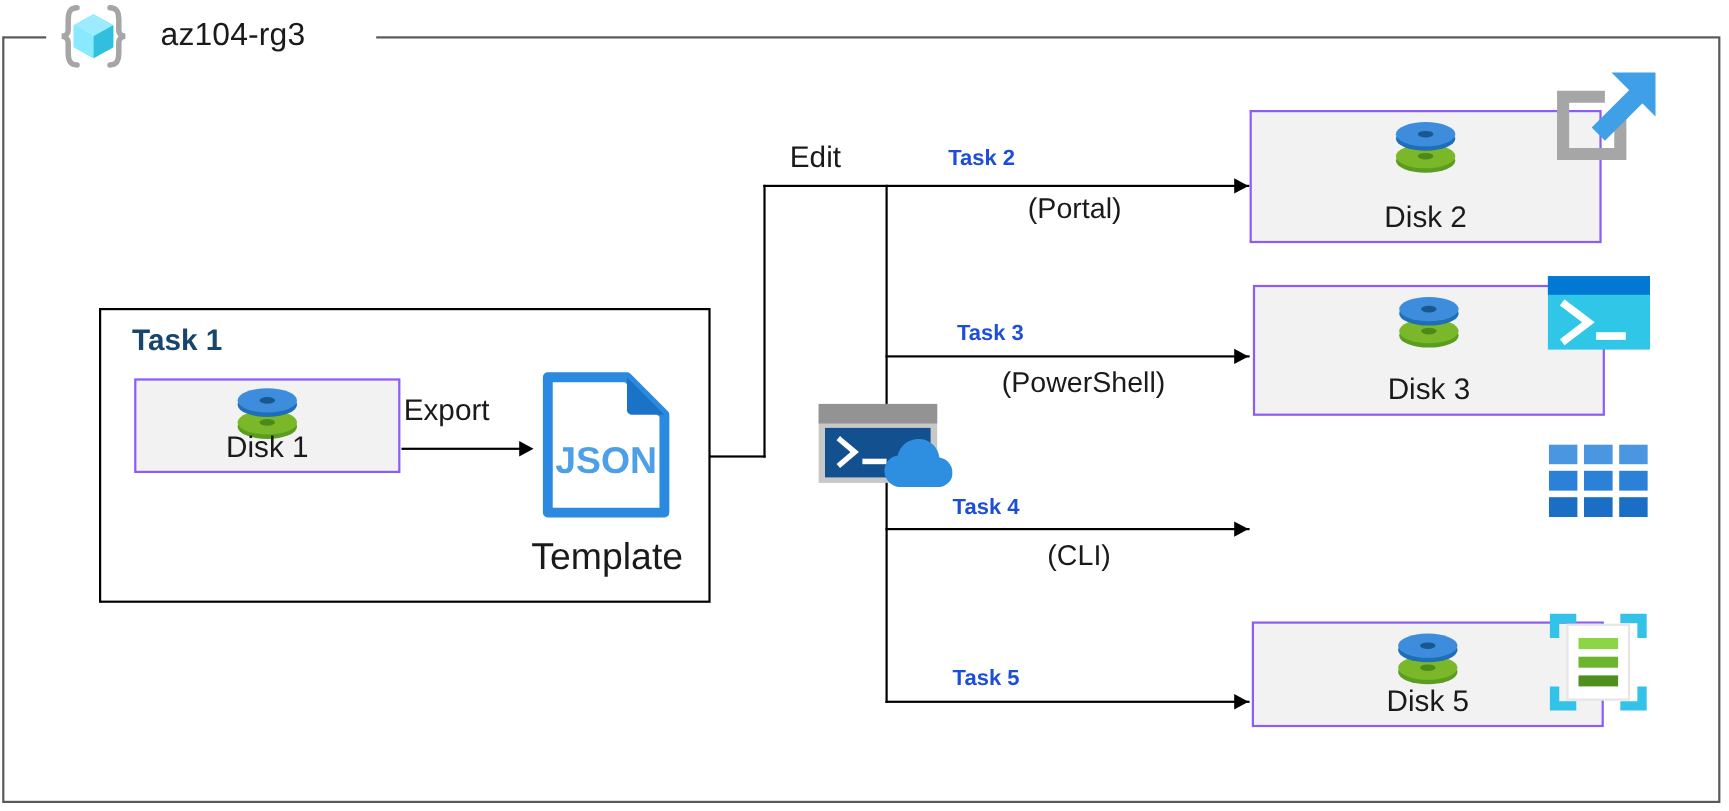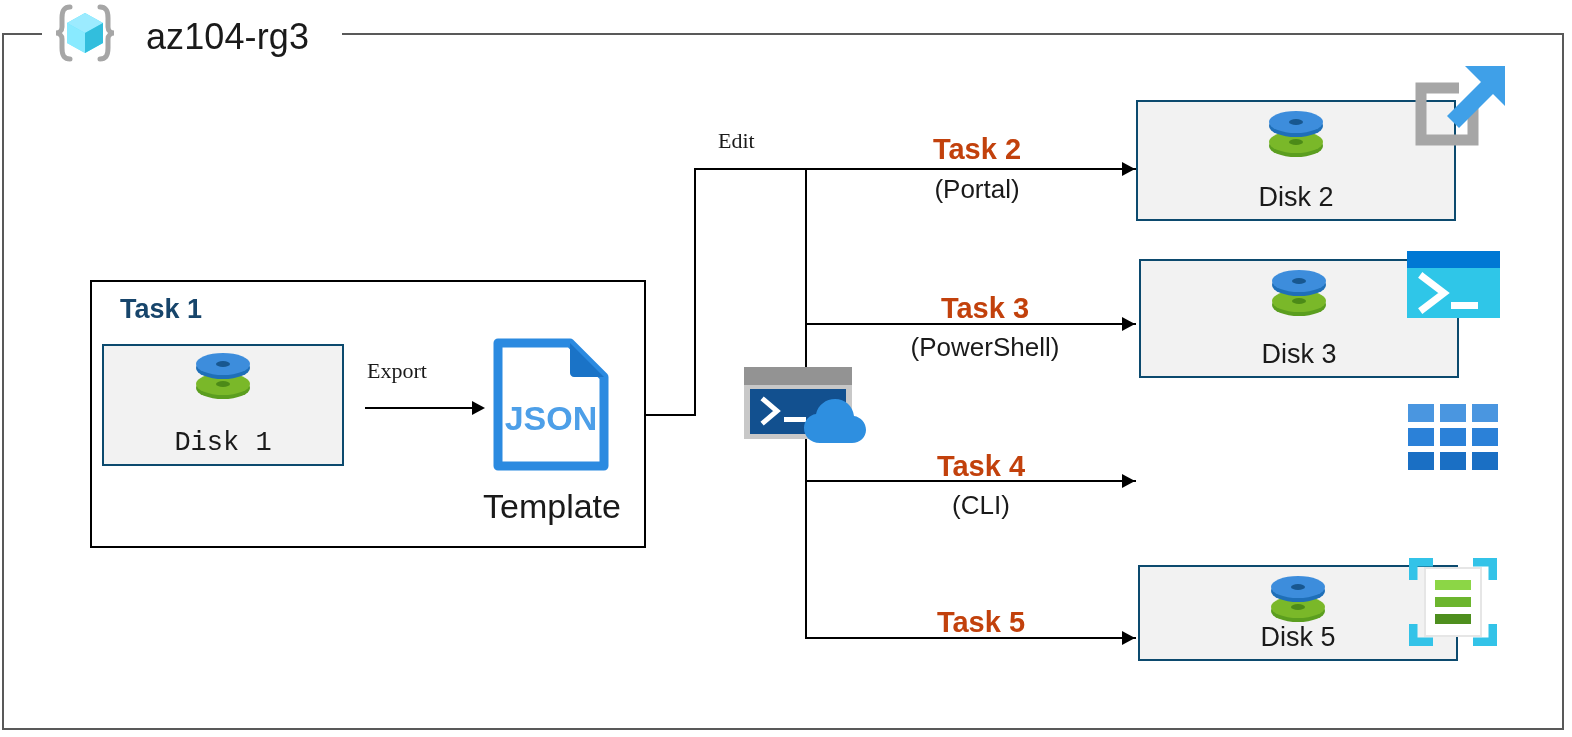--- a/index.html
+++ b/index.html
@@ -39,21 +39,21 @@
     position: absolute;
     left: 50px;
     top: 2px;
     width: 70px;
     height: 62px;
   }
   .rg-title {
     position: absolute;
     left: 146px;
     top: 16px;
-    font-size: 36px;
+    font-size: 29px;
     color: #1a1a1a;
     letter-spacing: 0.1px;
     white-space: nowrap;
   }
 
   
   .task1-box {
     position: absolute;
     left: 90px;
     top: 280px;
@@ -67,21 +67,21 @@
     position: absolute;
     left: 120px;
     top: 294px;
     font-size: 27px;
     font-weight: bold;
     color: #17456b;
     white-space: nowrap;
   }
   .disk-box {
     position: absolute;
-    border: 2px solid #0c4a6e;
+    border: 2px solid #8b5cf6;
     background: #f2f2f2;
     box-sizing: border-box;
   }
   .disk-box .disk-caption {
     position: absolute;
     left: 0;
     right: 0;
     bottom: 6px;
     text-align: center;
     font-size: 27px;
@@ -110,39 +110,38 @@
     width: 0;
     height: 0;
     border-top: 7px solid transparent;
     border-bottom: 7px solid transparent;
     border-left: 13px solid #000000;
   }
 
   
   .edge-label-main {
     position: absolute;
-    font-size: 29px;
+    font-size: 20px;
     font-weight: bold;
-    color: #c2410c;
+    color: #1d4ed8;
+    white-space: nowrap;
+    text-align: left;
+  }
+  .edge-label-sub {
+    position: absolute;
+    font-size: 26px;
+    color: #1a1a1a;
     white-space: nowrap;
     text-align: center;
   }
-  .edge-label-sub {
-    position: absolute;
-    font-size: 26px;
-    color: #1a1a1a;
-    white-space: nowrap;
-    text-align: center;
-  }
   .plain-label {
     position: absolute;
-    font-size: 22px;
-    color: #1a1a1a;
-    white-space: nowrap;
-    font-family: Liberation Serif, serif;
+    font-size: 27px;
+    color: #1a1a1a;
+    white-space: nowrap;
   }
 
   
   .json-icon {
     position: absolute;
     left: 492px;
     top: 337px;
     width: 118px;
     height: 135px;
   }
@@ -188,21 +187,21 @@
       <polygon points="35,11 53,21 35,31 17,21" fill="#9cebff"></polygon>
       <polygon points="35,31 53,21 53,41 35,51" fill="#32bedd"></polygon>
       <polygon points="35,31 17,21 17,41 35,51" fill="#9cebff" opacity="0.75"></polygon>
     </svg>
   </div>
   <div class="rg-title">az104-rg3</div>
 
   <div class="task1-box"></div>
   <div class="task1-label">Task 1</div>
 
-  <div class="disk-box d1" style="left:102px; top:344px; width:242px; height:122px;font-family:Liberation Mono, monospace;">
+  <div class="disk-box d1" style="left:122px; top:344px; width:242px; height:86px;">
     <div class="disk-glyph">
       <svg viewBox="0 0 62 56" width="62" height="56">
         <ellipse cx="31" cy="36" rx="27" ry="11" fill="#5b9e1f"></ellipse>
         <ellipse cx="31" cy="32" rx="27" ry="11" fill="#7ab829"></ellipse>
         <ellipse cx="31" cy="32" rx="7" ry="3" fill="#4c8a18"></ellipse>
         <ellipse cx="31" cy="16" rx="27" ry="11" fill="#1f6fb8"></ellipse>
         <ellipse cx="31" cy="12" rx="27" ry="11" fill="#3d8ddc"></ellipse>
         <ellipse cx="31" cy="12" rx="7" ry="3" fill="#18578f"></ellipse>
       </svg>
     </div>

